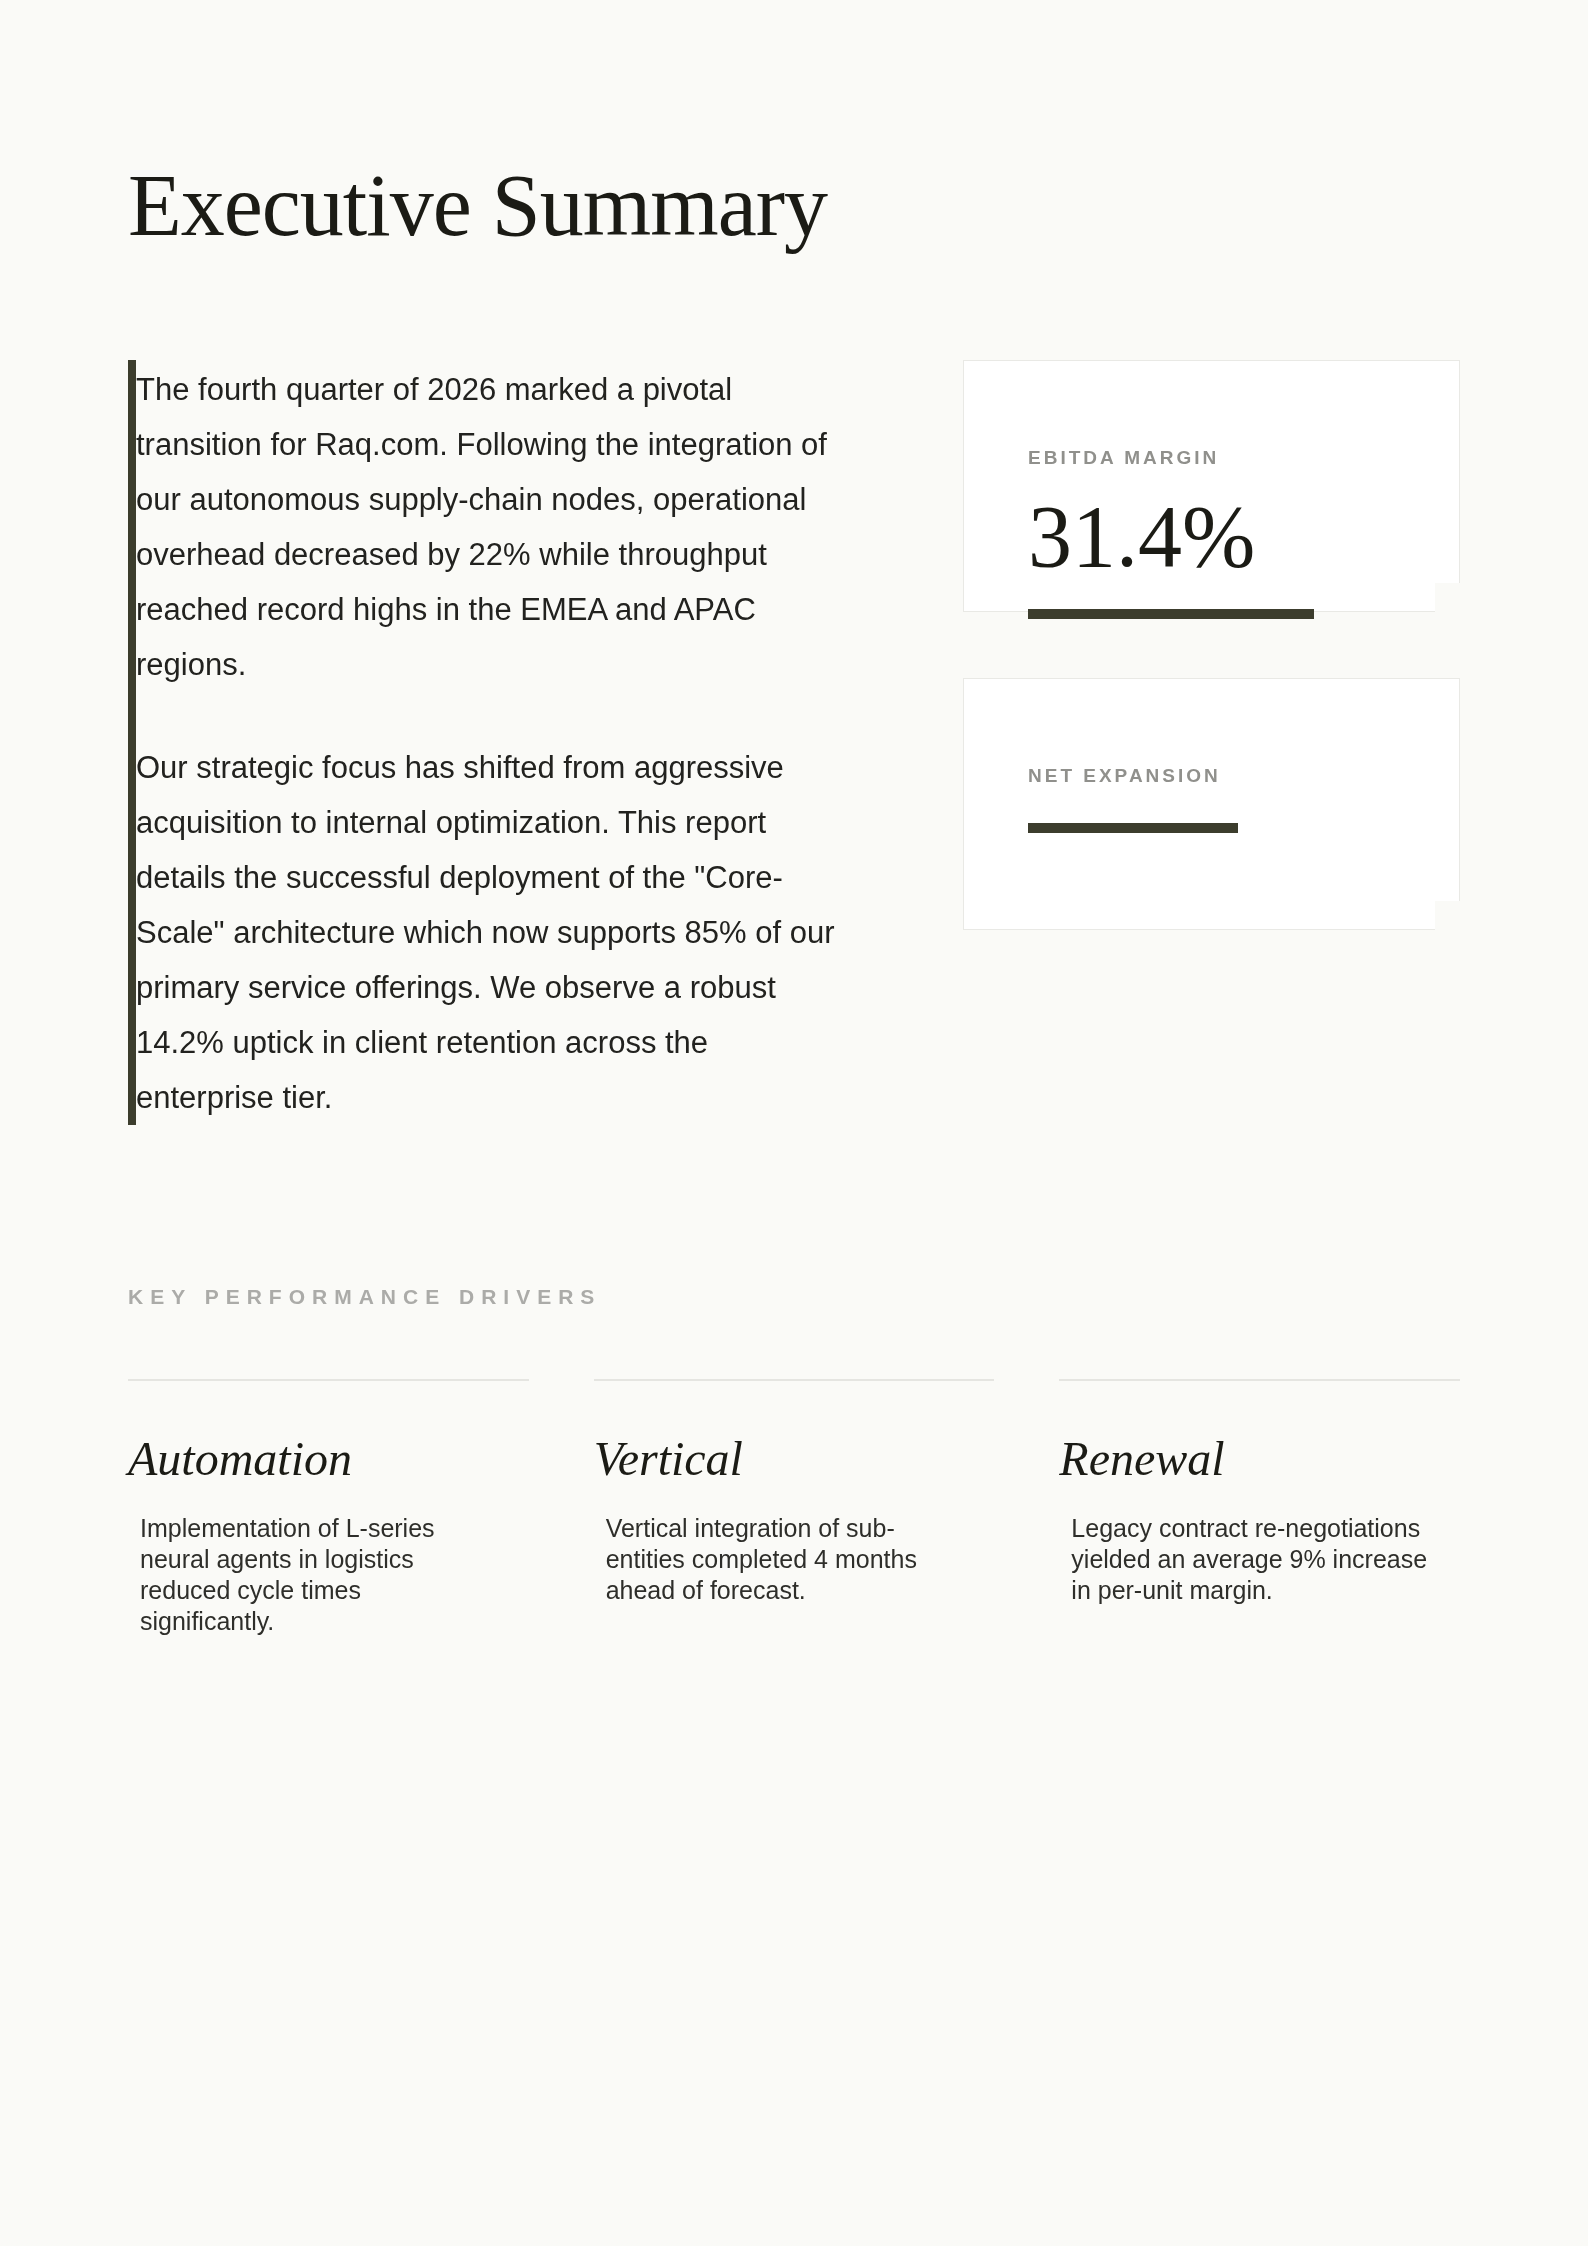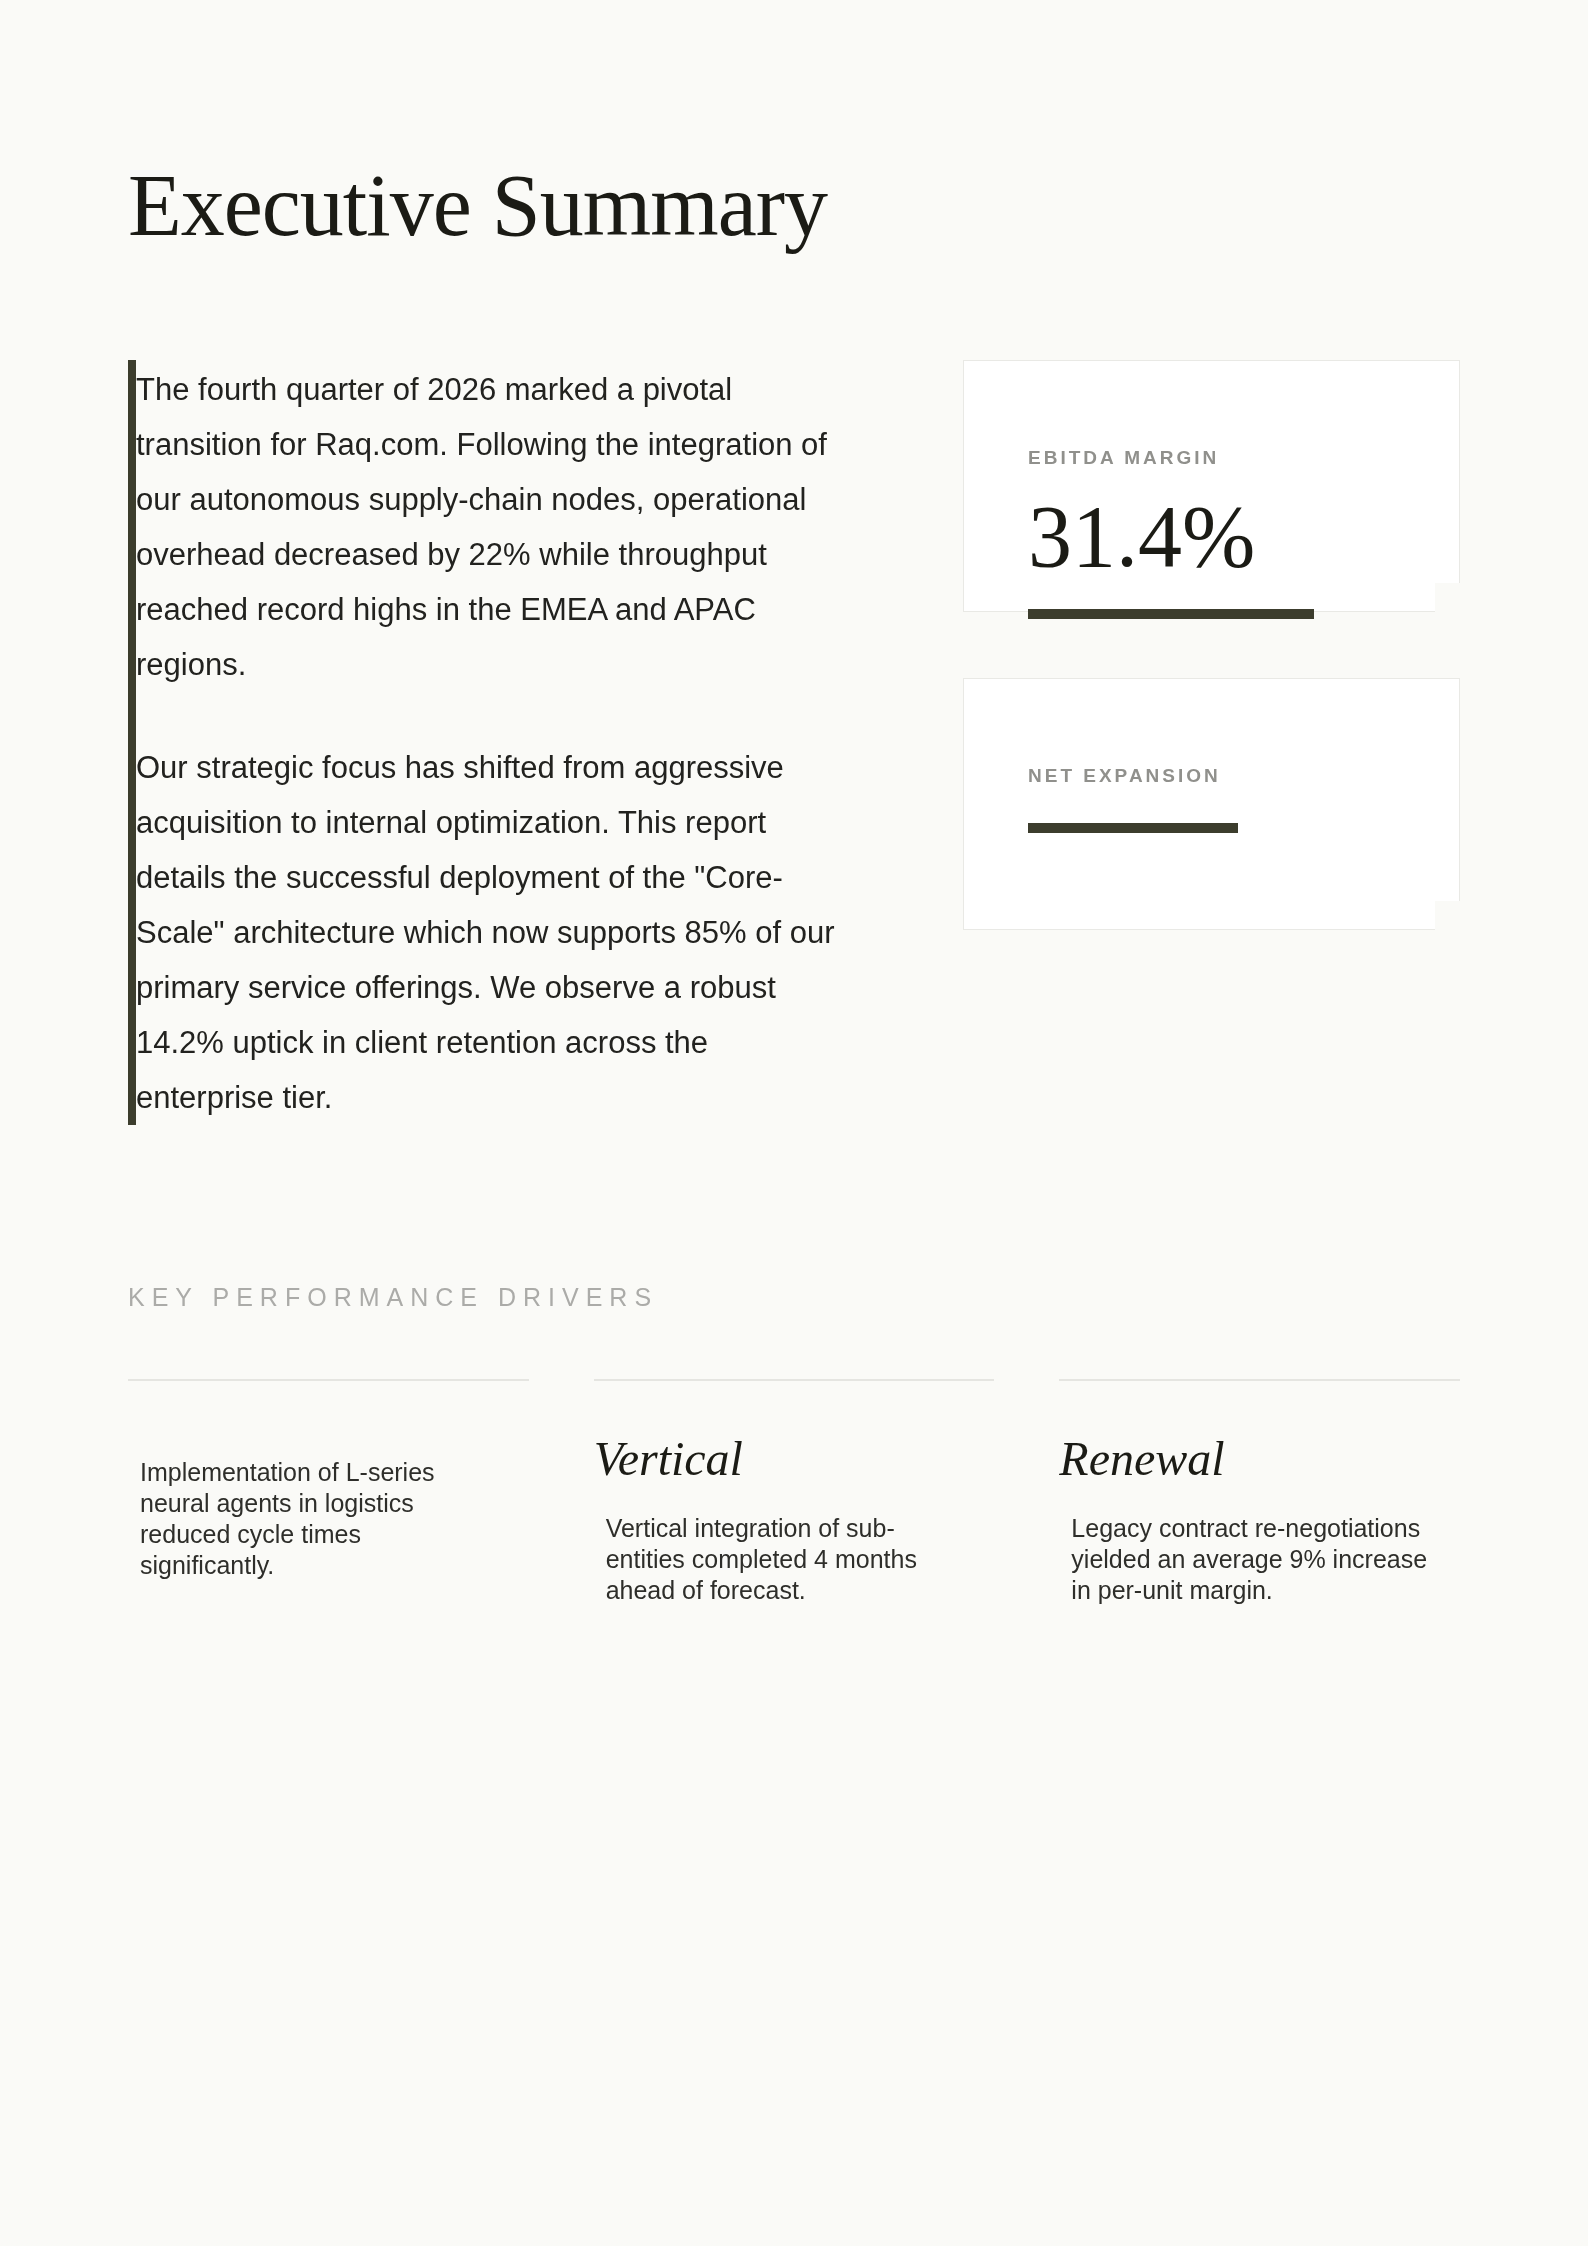--- a/index.html
+++ b/index.html
@@ -109,22 +109,22 @@
     height:10px;
     background:var(--accent);
     margin-top:36px;
   }
   .stat-card:nth-of-type(1) .stat-bar{width:286px;}
   .stat-card:nth-of-type(2) .stat-bar{width:210px;}
   .drivers-section{
     margin-top:160px;
   }
   .drivers-label{
-    font-size:25px;
-    font-weight:400;
+    font-size:21px;
+    font-weight:700;
     letter-spacing:7px;
     color:var(--kpd-gray);
     line-height:24px;
   }
   .drivers-grid{
     margin-top:70px;
     display:grid;
     grid-template-columns:1fr 1fr 1fr;
     column-gap:65px;
   }
@@ -190,20 +190,21 @@
 
     </div>
   </div>
 
   <div class="drivers-section">
     <div class="drivers-label">KEY PERFORMANCE DRIVERS</div>
 
     <div class="drivers-grid">
 
       <div class="driver-col">
+        <div class="driver-title">Automation</div>
         <p class="driver-desc">Implementation of L-series neural agents in logistics reduced cycle times significantly.</p>
       </div>
 
       <div class="driver-col">
         <div class="driver-title">Vertical</div>
         <p class="driver-desc">Vertical integration of sub-entities completed 4 months ahead of forecast.</p>
       </div>
 
       <div class="driver-col">
         <div class="driver-title">Renewal</div>

